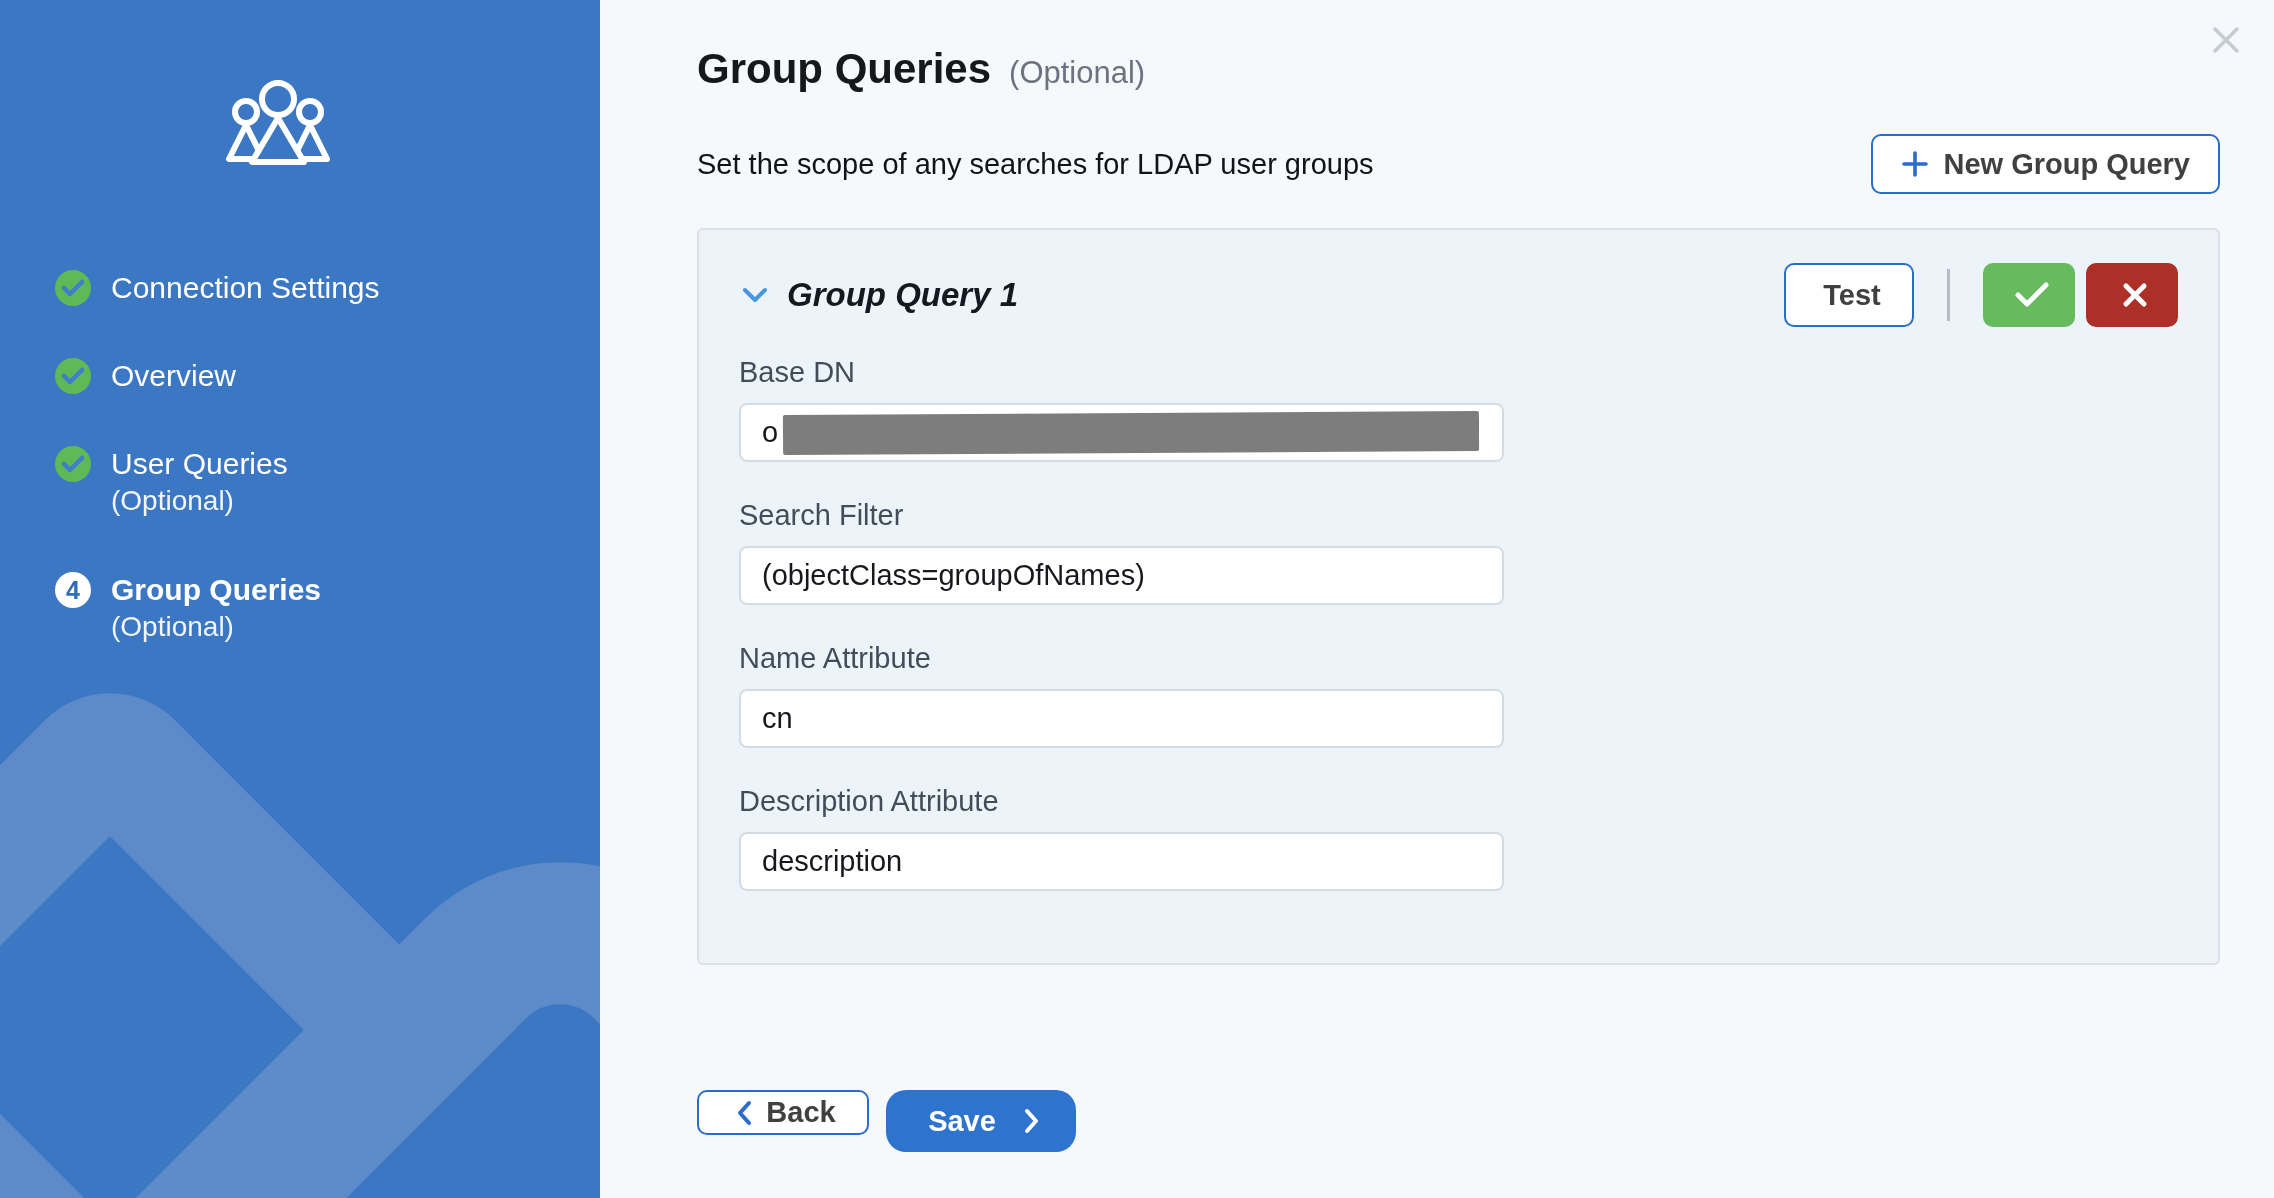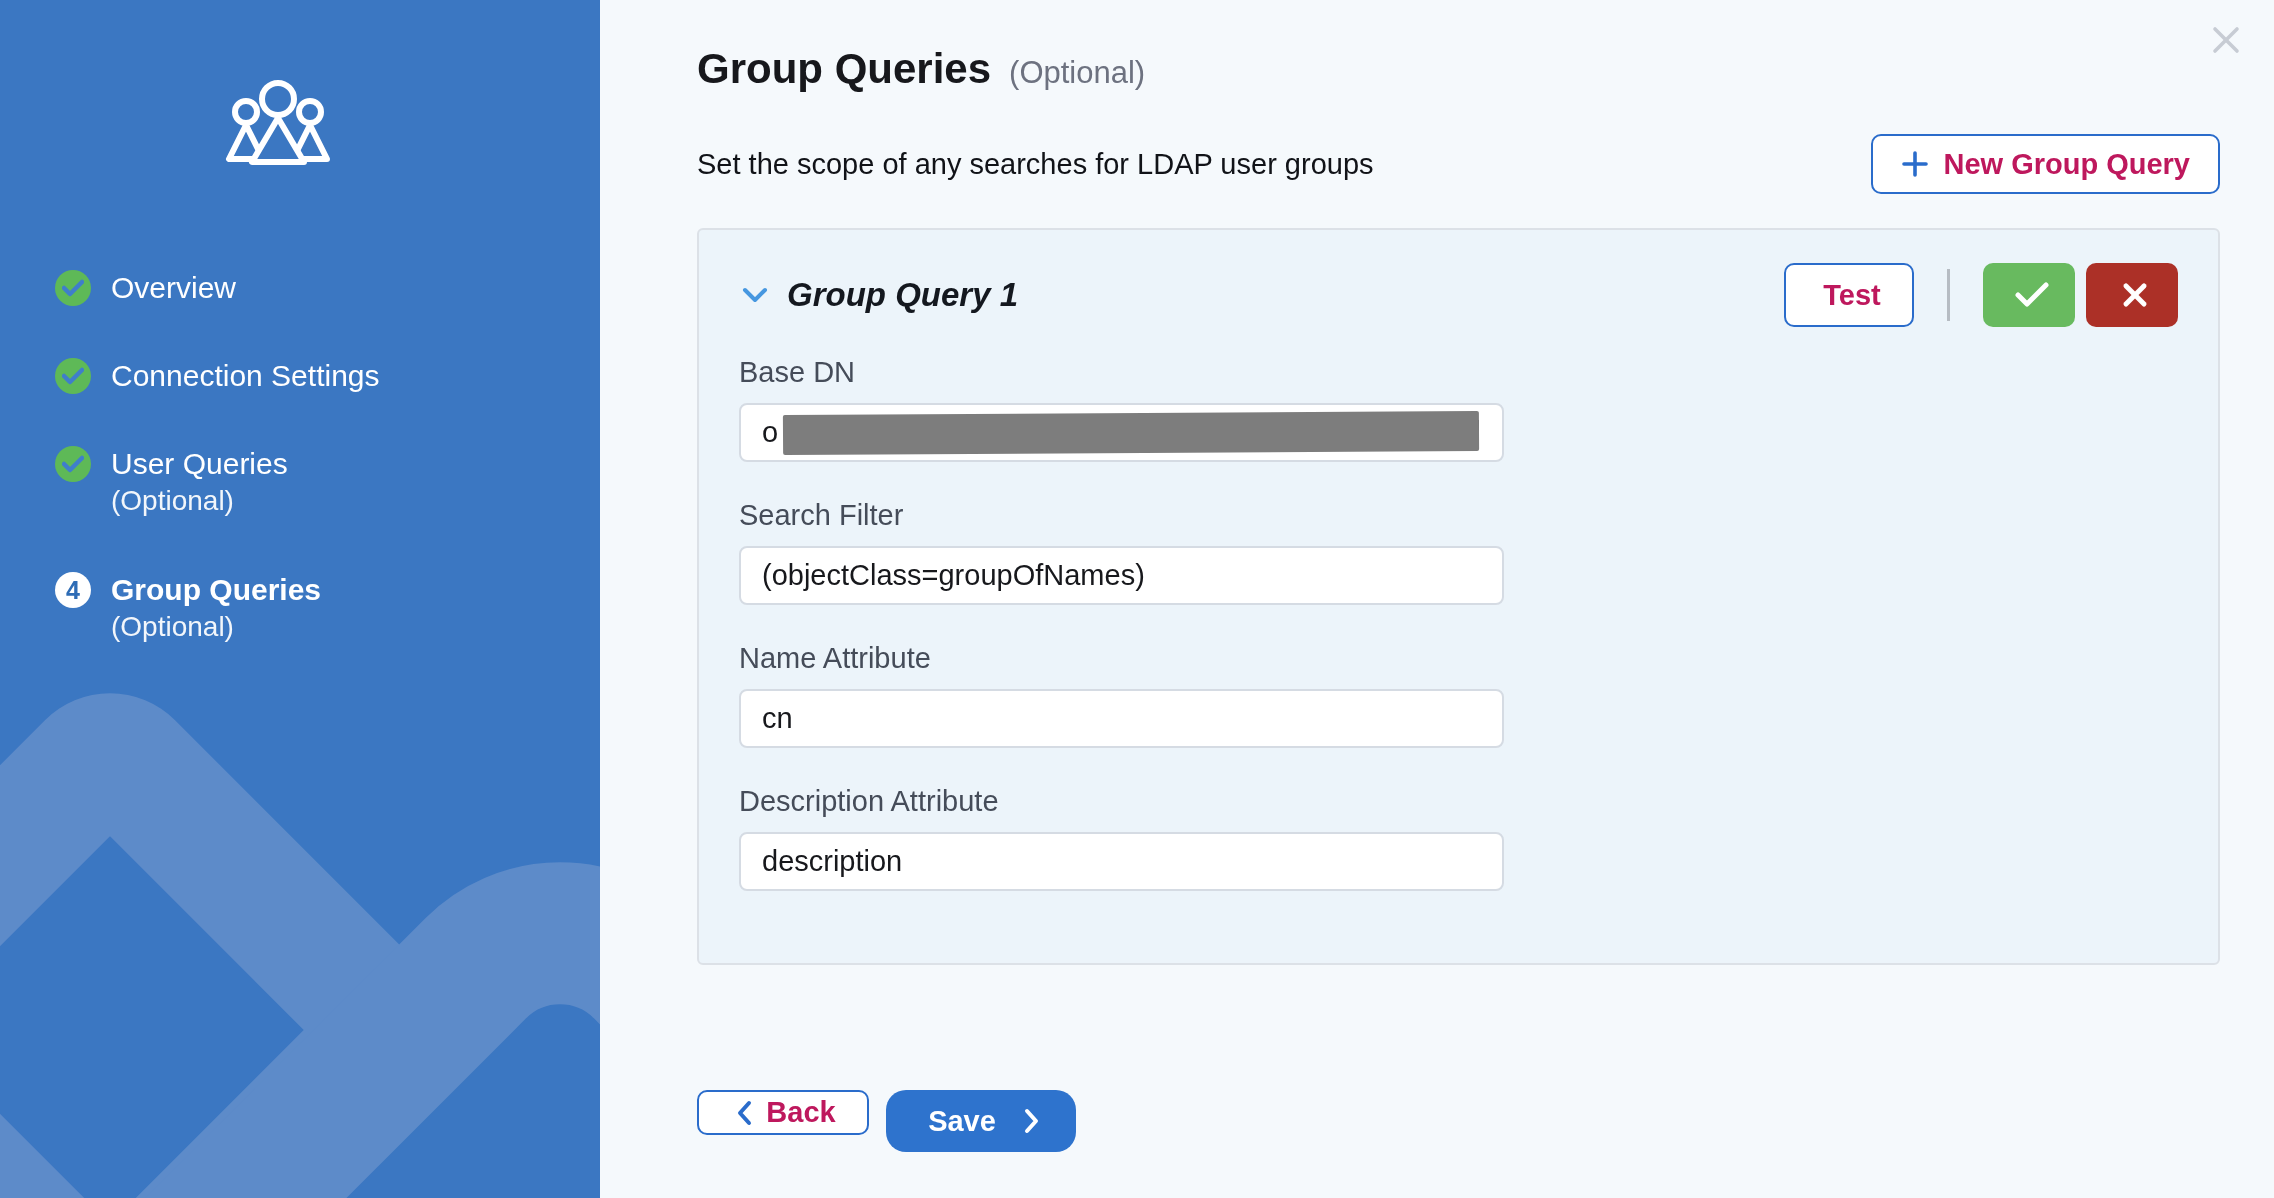--- a/index.html
+++ b/index.html
@@ -33,21 +33,21 @@
   .step-optional{font-size:28px;line-height:38px;color:#f2f6fb;}
   
   .main{flex:1;position:relative;padding:0 54px 0 97px;box-sizing:border-box;background:#f5f9fc;}
   .close-btn{position:absolute;top:18px;right:26px;background:none;border:none;padding:4px;cursor:pointer;line-height:0;}
   .title-row{padding-top:44px;display:flex;align-items:baseline;gap:18px;}
   .page-title{font-size:42px;line-height:50px;font-weight:bold;color:#17181c;}
   .page-title-optional{font-size:31px;color:#6d7280;}
   .sub-row{margin-top:40px;display:flex;justify-content:space-between;align-items:center;height:60px;}
   .subtitle{font-size:29px;color:#111318;}
   .btn{font-family:"Liberation Sans",sans-serif;cursor:pointer;box-sizing:border-box;display:inline-flex;align-items:center;justify-content:center;padding-left:12px;}
-  .btn-outline{background:#fff;border:2px solid #2a6ccb;color:#be185d;border-radius:10px;font-weight:bold;}
+  .btn-outline{background:#fff;border:2px solid #2a6ccb;color:#404040;border-radius:10px;font-weight:bold;}
   .new-query-btn{height:60px;padding:0 28px;font-size:29px;gap:14px;}
   
   .card{
     margin-top:34px;height:737px;box-sizing:border-box;background:#ecf4fa;
     border:2px solid #dce1e7;border-radius:6px;padding:0 40px;position:relative;
   }
   .card-header{margin-top:33px;display:flex;align-items:center;height:64px;}
   .collapse-btn{background:none;border:none;padding:2px;margin-right:16px;cursor:pointer;line-height:0;}
   .card-title{font-size:33px;font-weight:bold;color:#14181f;font-style:italic;}
   .card-actions{margin-left:auto;display:flex;align-items:center;}
@@ -102,32 +102,32 @@
 
     <nav class="steps">
 
       <div class="step">
         <span class="step-circle done">
           <svg width="22" height="18" viewBox="0 0 22 18">
               <polyline points="2,9 8,15 20,3" fill="none" stroke="#3f7ecb" stroke-width="4.5" stroke-linecap="round" stroke-linejoin="round"></polyline>
             </svg>
         </span>
         <span class="step-text">
-          <span class="step-label">Overview</span>
+          <span class="step-label">Connection Settings</span>
         </span>
       </div>
 
       <div class="step">
         <span class="step-circle done">
           <svg width="22" height="18" viewBox="0 0 22 18">
               <polyline points="2,9 8,15 20,3" fill="none" stroke="#3f7ecb" stroke-width="4.5" stroke-linecap="round" stroke-linejoin="round"></polyline>
             </svg>
         </span>
         <span class="step-text">
-          <span class="step-label">Connection Settings</span>
+          <span class="step-label">Overview</span>
         </span>
       </div>
 
       <div class="step">
         <span class="step-circle done">
           <svg width="22" height="18" viewBox="0 0 22 18">
               <polyline points="2,9 8,15 20,3" fill="none" stroke="#3f7ecb" stroke-width="4.5" stroke-linecap="round" stroke-linejoin="round"></polyline>
             </svg>
         </span>
         <span class="step-text">

